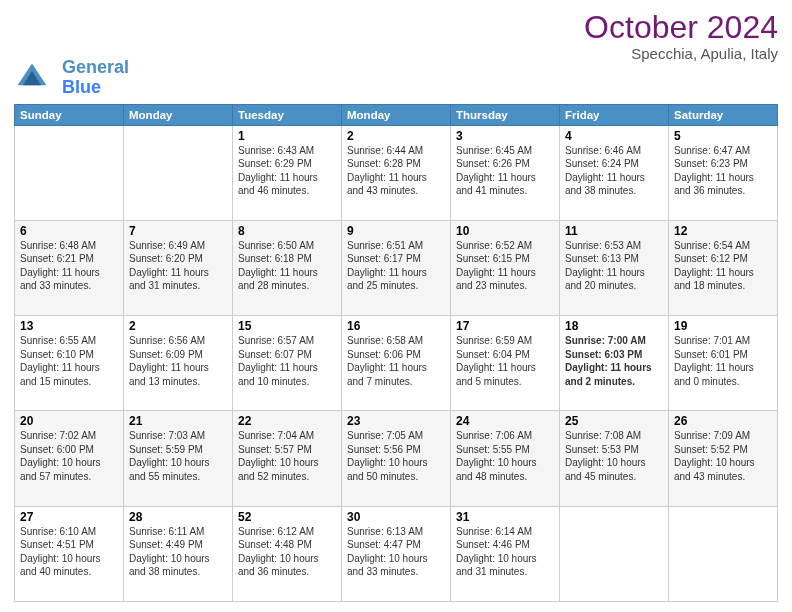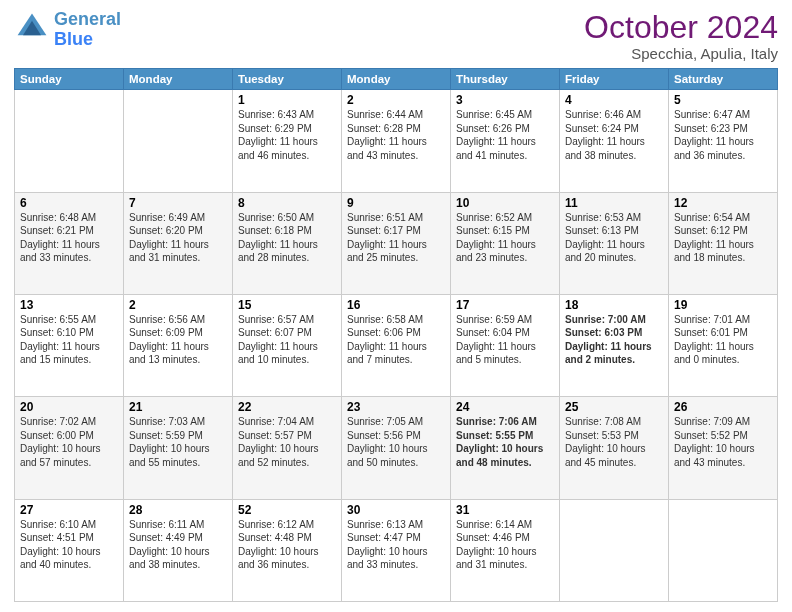--- a/index.html
+++ b/index.html
@@ -18,22 +18,23 @@
       flex-direction: column;
     }
     .header {
       display: flex;
       align-items: flex-start;
       justify-content: space-between;
       margin-bottom: 6px;
     }
     .logo {
       display: flex;
-      align-items: flex-start;
-      gap: 4px;
+      align-items: center;
+      gap: 12px;
+      margin-top: 48px;
     }
     .logo-text {
       font-size: 18px;
       font-weight: bold;
       color: #333;
       line-height: 1.1;
     }
     .logo-text span {
       color: #4a90c4;
     }
@@ -298,21 +299,21 @@
           </td>
           <td>
             <span class="day-num">23</span>
             <div class="day-detail" style="white-space: pre-line;">Sunrise: 7:05 AM
 Sunset: 5:56 PM
 Daylight: 10 hours
 and 50 minutes.</div>
           </td>
           <td>
             <span class="day-num">24</span>
-            <div class="day-detail" style="white-space: pre-line; font-weight: bold;">Sunrise: 7:06 AM
+            <div class="day-detail" style="white-space: pre-line;">Sunrise: 7:06 AM
 Sunset: 5:55 PM
 Daylight: 10 hours
 and 48 minutes.</div>
           </td>
           <td>
             <span class="day-num">25</span>
             <div class="day-detail" style="white-space: pre-line;">Sunrise: 7:08 AM
 Sunset: 5:53 PM
 Daylight: 10 hours
 and 45 minutes.</div>

